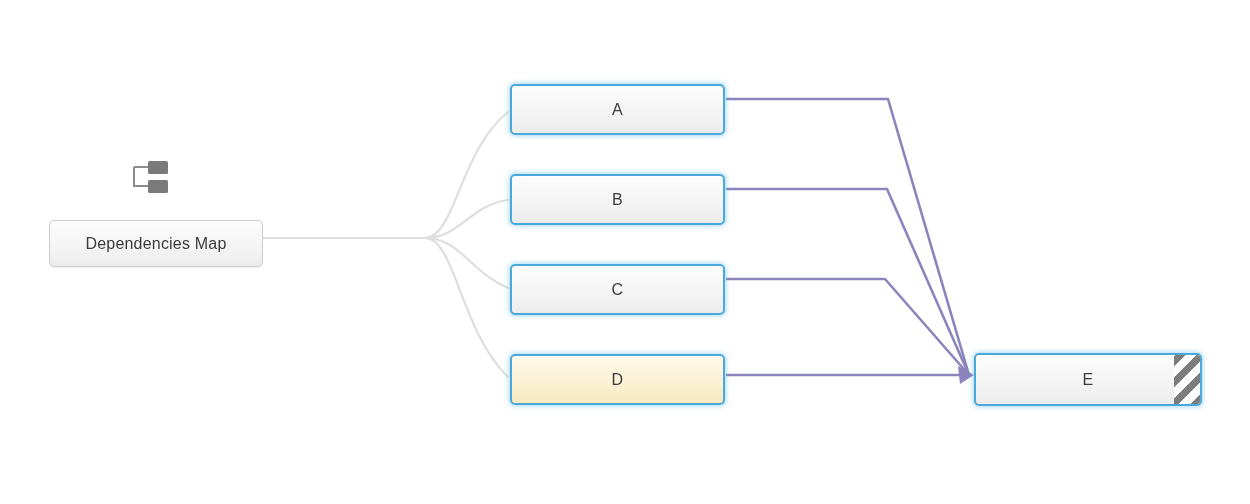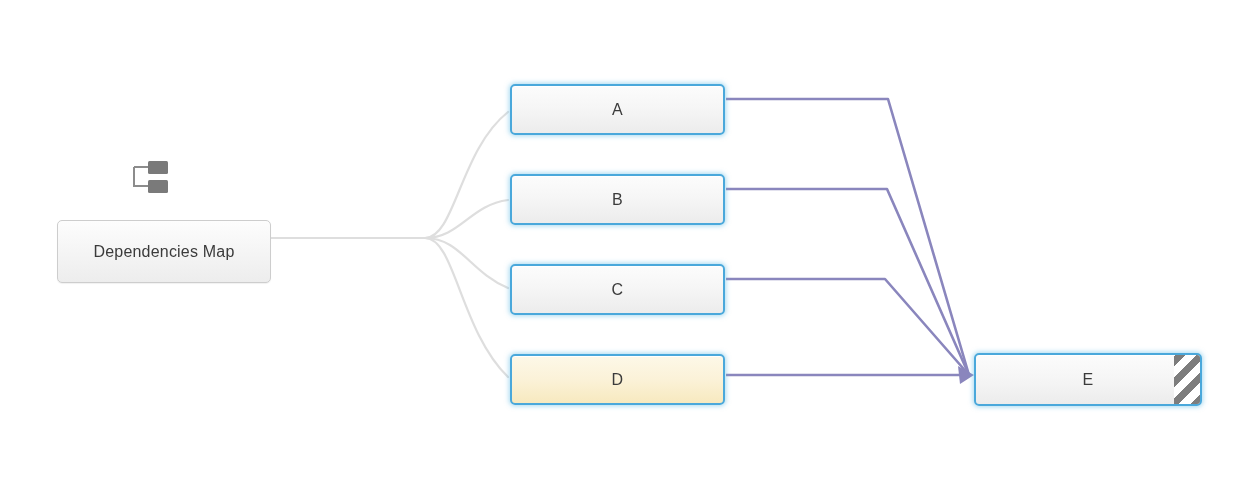--- a/index.html
+++ b/index.html
@@ -112,21 +112,21 @@
 
     <polygon points="974,375 958,366 960,384" fill="#8a86bd"></polygon>
   </svg>
 
   <svg class="hier-icon" style="left:130px; top:160px;" viewBox="0 0 42 38" xmlns="http://www.w3.org/2000/svg">
     <path d="M4,7 L18,7 M4,7 L4,26 L18,26" fill="none" stroke="#8c8c8c" stroke-width="2"></path>
     <rect x="18" y="1" width="20" height="13" rx="1.5" fill="#7a7a7a"></rect>
     <rect x="18" y="20" width="20" height="13" rx="1.5" fill="#7a7a7a"></rect>
   </svg>
 
-  <div class="node node-root" style="left:57px; top:220px; width:214px; height:63px;">
+  <div class="node node-root" style="left:49px; top:220px; width:214px; height:47px;">
     <span class="node-label">Dependencies Map</span>
   </div>
 
   <div class="node node-task" style="left:510px; top:84px; width:215px; height:51px;">
     <span class="node-label">A</span>
   </div>
 
   <div class="node node-task" style="left:510px; top:174px; width:215px; height:51px;">
     <span class="node-label">B</span>
   </div>

